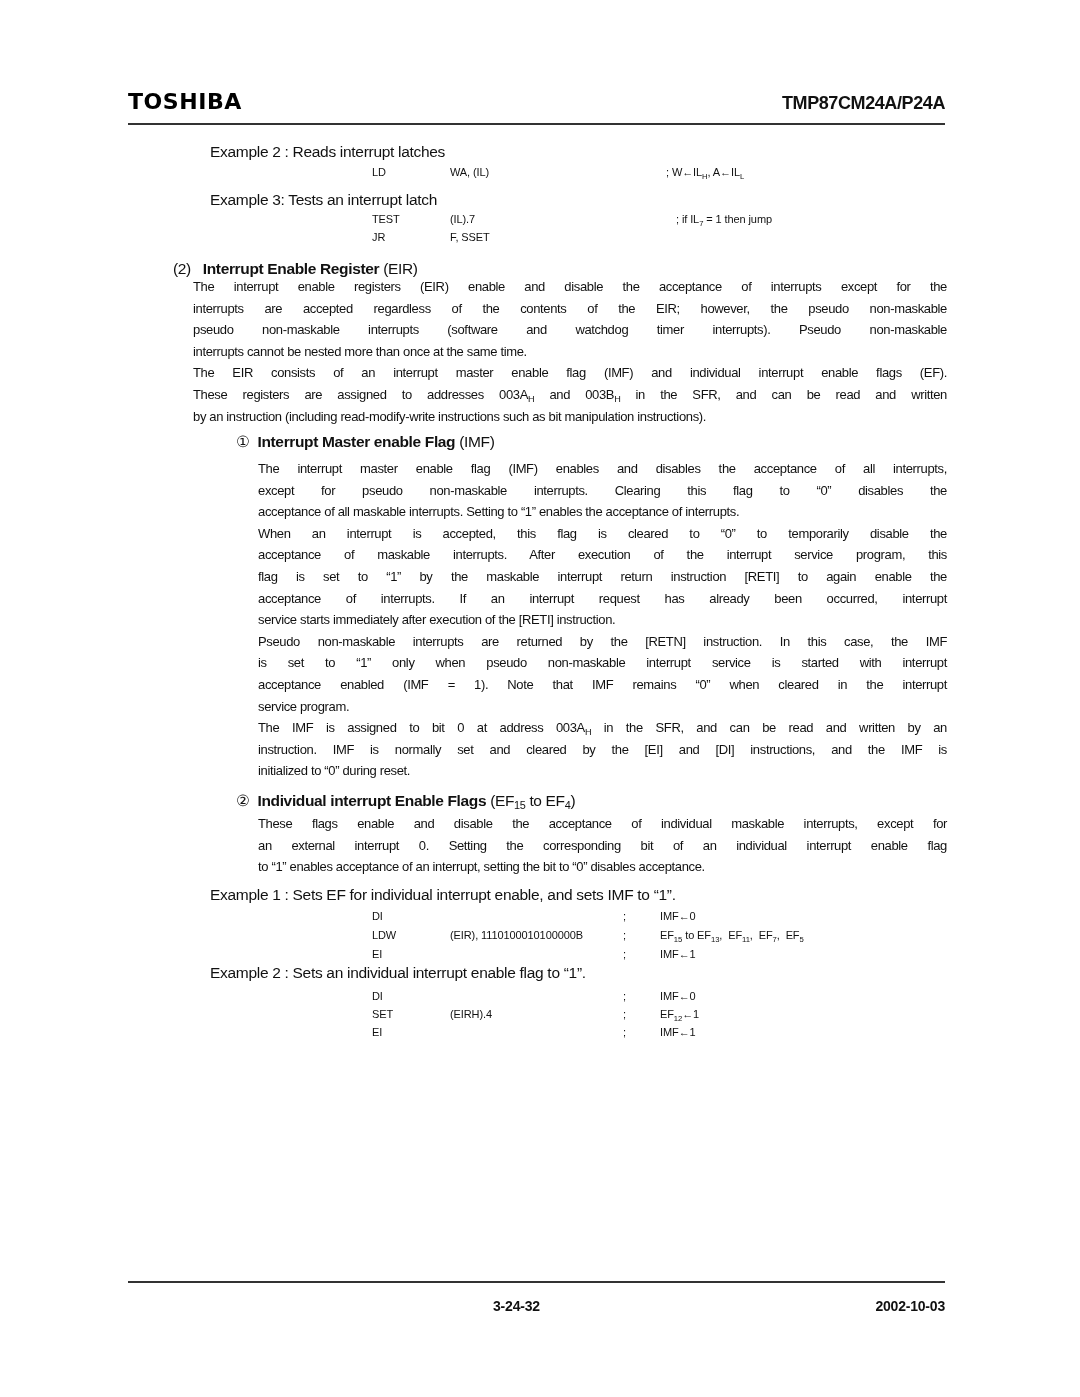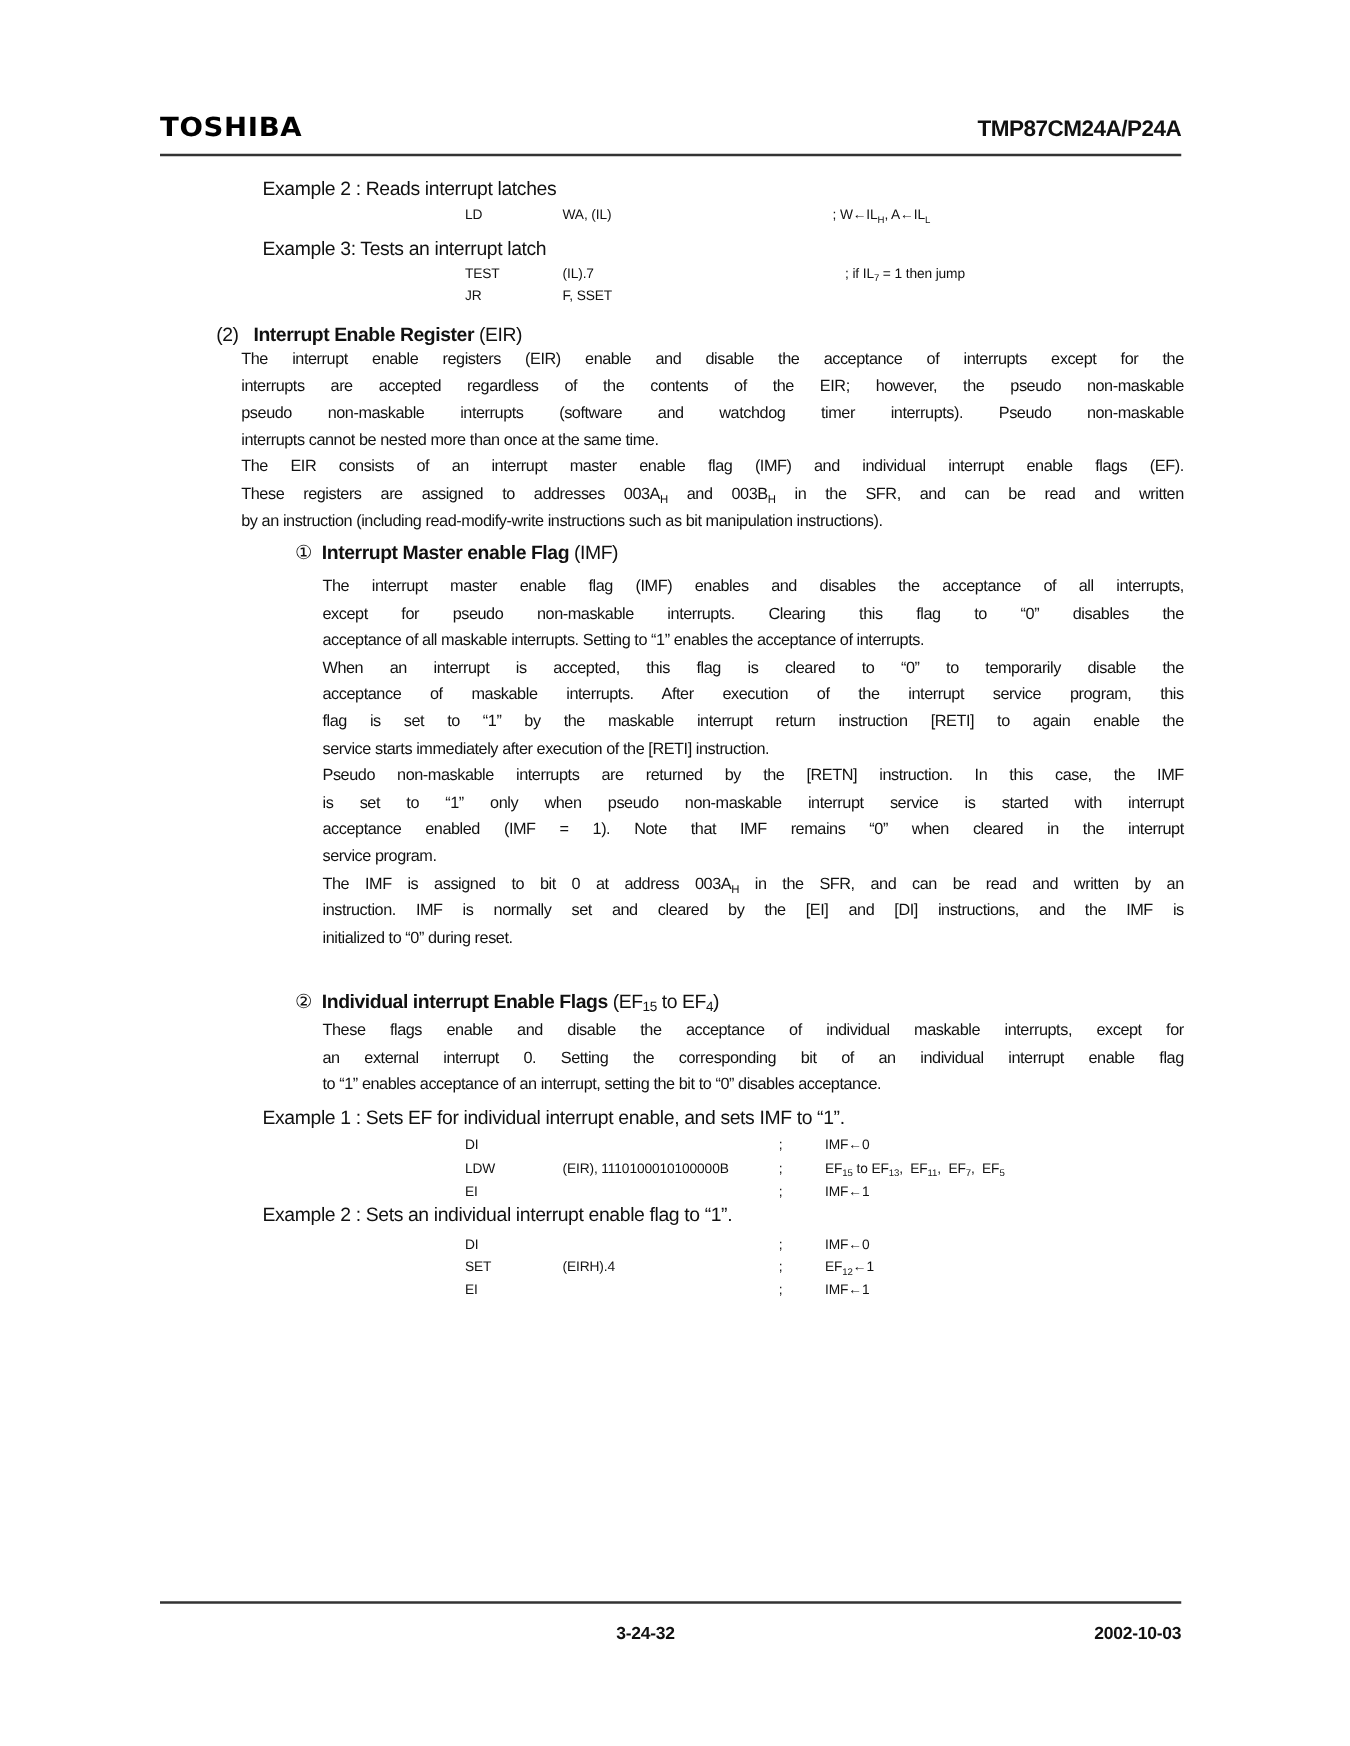--- a/index.html
+++ b/index.html
@@ -55,20 +55,21 @@
 <div class="abs head" style="left:236px; top:433px;">
   <span>①</span>&nbsp;&nbsp;<b>Interrupt Master enable Flag</b><span> (IMF)</span>
 </div>
 <div class="abs body-text" style="left:258px; top:458px; width:689px;">
   <span class="ln">The interrupt master enable flag (IMF) enables and disables the acceptance of all interrupts,</span>
   <span class="ln">except for pseudo non-maskable interrupts.  Clearing this flag to “0” disables the</span>
   <span class="ln last">acceptance of all maskable interrupts.  Setting to “1” enables the acceptance of interrupts.</span>
   <span class="ln">When an interrupt is accepted, this flag is cleared to “0” to temporarily disable the</span>
   <span class="ln">acceptance of maskable interrupts.  After execution of the interrupt service program, this</span>
   <span class="ln">flag is set to “1” by the maskable interrupt return instruction [RETI] to again enable the</span>
+  <span class="ln">acceptance of interrupts.  If an interrupt request has already been occurred, interrupt</span>
   <span class="ln last">service starts immediately after execution of the [RETI] instruction.</span>
   <span class="ln">Pseudo non-maskable interrupts are returned by the [RETN] instruction.  In this case, the IMF</span>
   <span class="ln">is set to “1” only when pseudo non-maskable interrupt service is started with interrupt</span>
   <span class="ln">acceptance enabled (IMF = 1). Note that IMF remains “0” when cleared in the interrupt</span>
   <span class="ln last">service program.</span>
   <span class="ln">The IMF is assigned to bit 0 at address 003A<sub>H</sub> in the SFR, and can be read and written by an</span>
   <span class="ln">instruction.  IMF is normally set and cleared by the [EI] and [DI] instructions, and the IMF is</span>
   <span class="ln last">initialized to “0” during reset.</span>
 </div>
 

